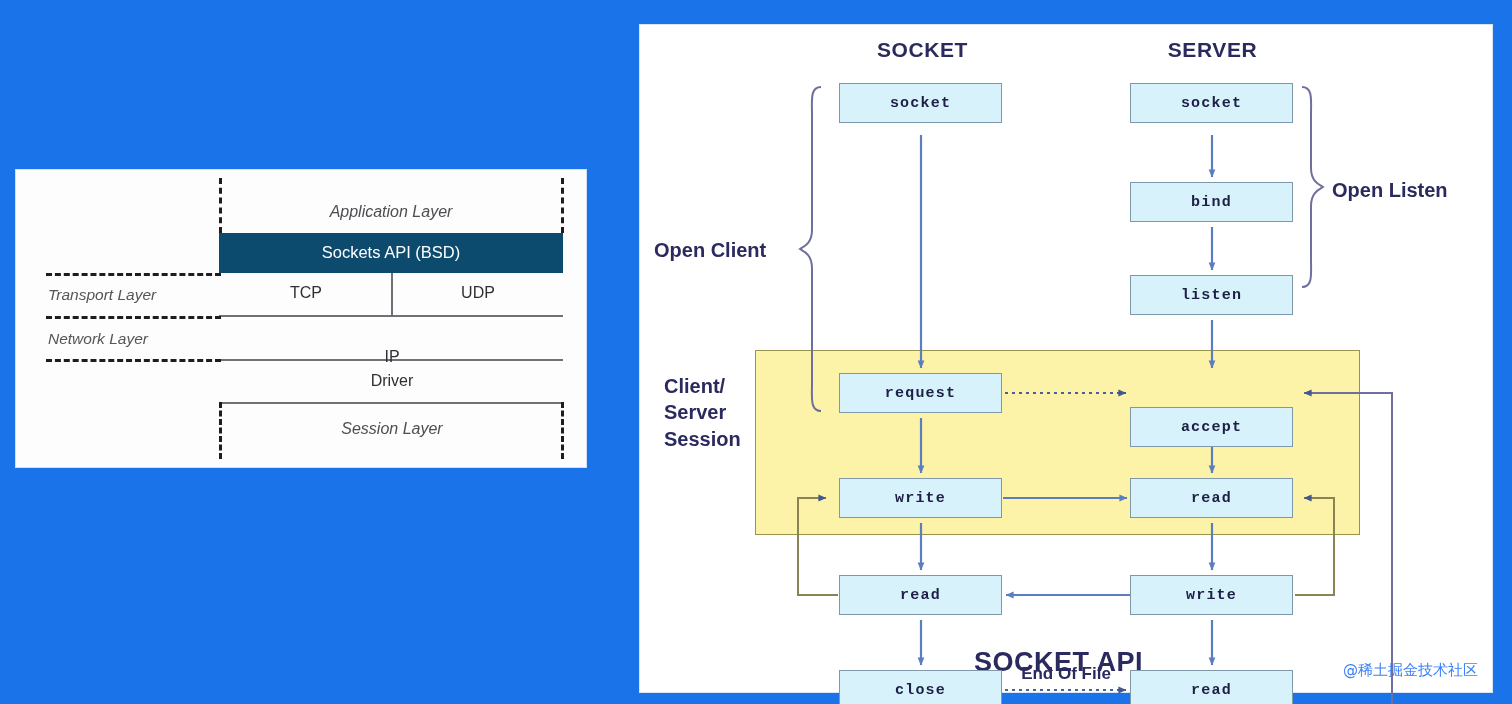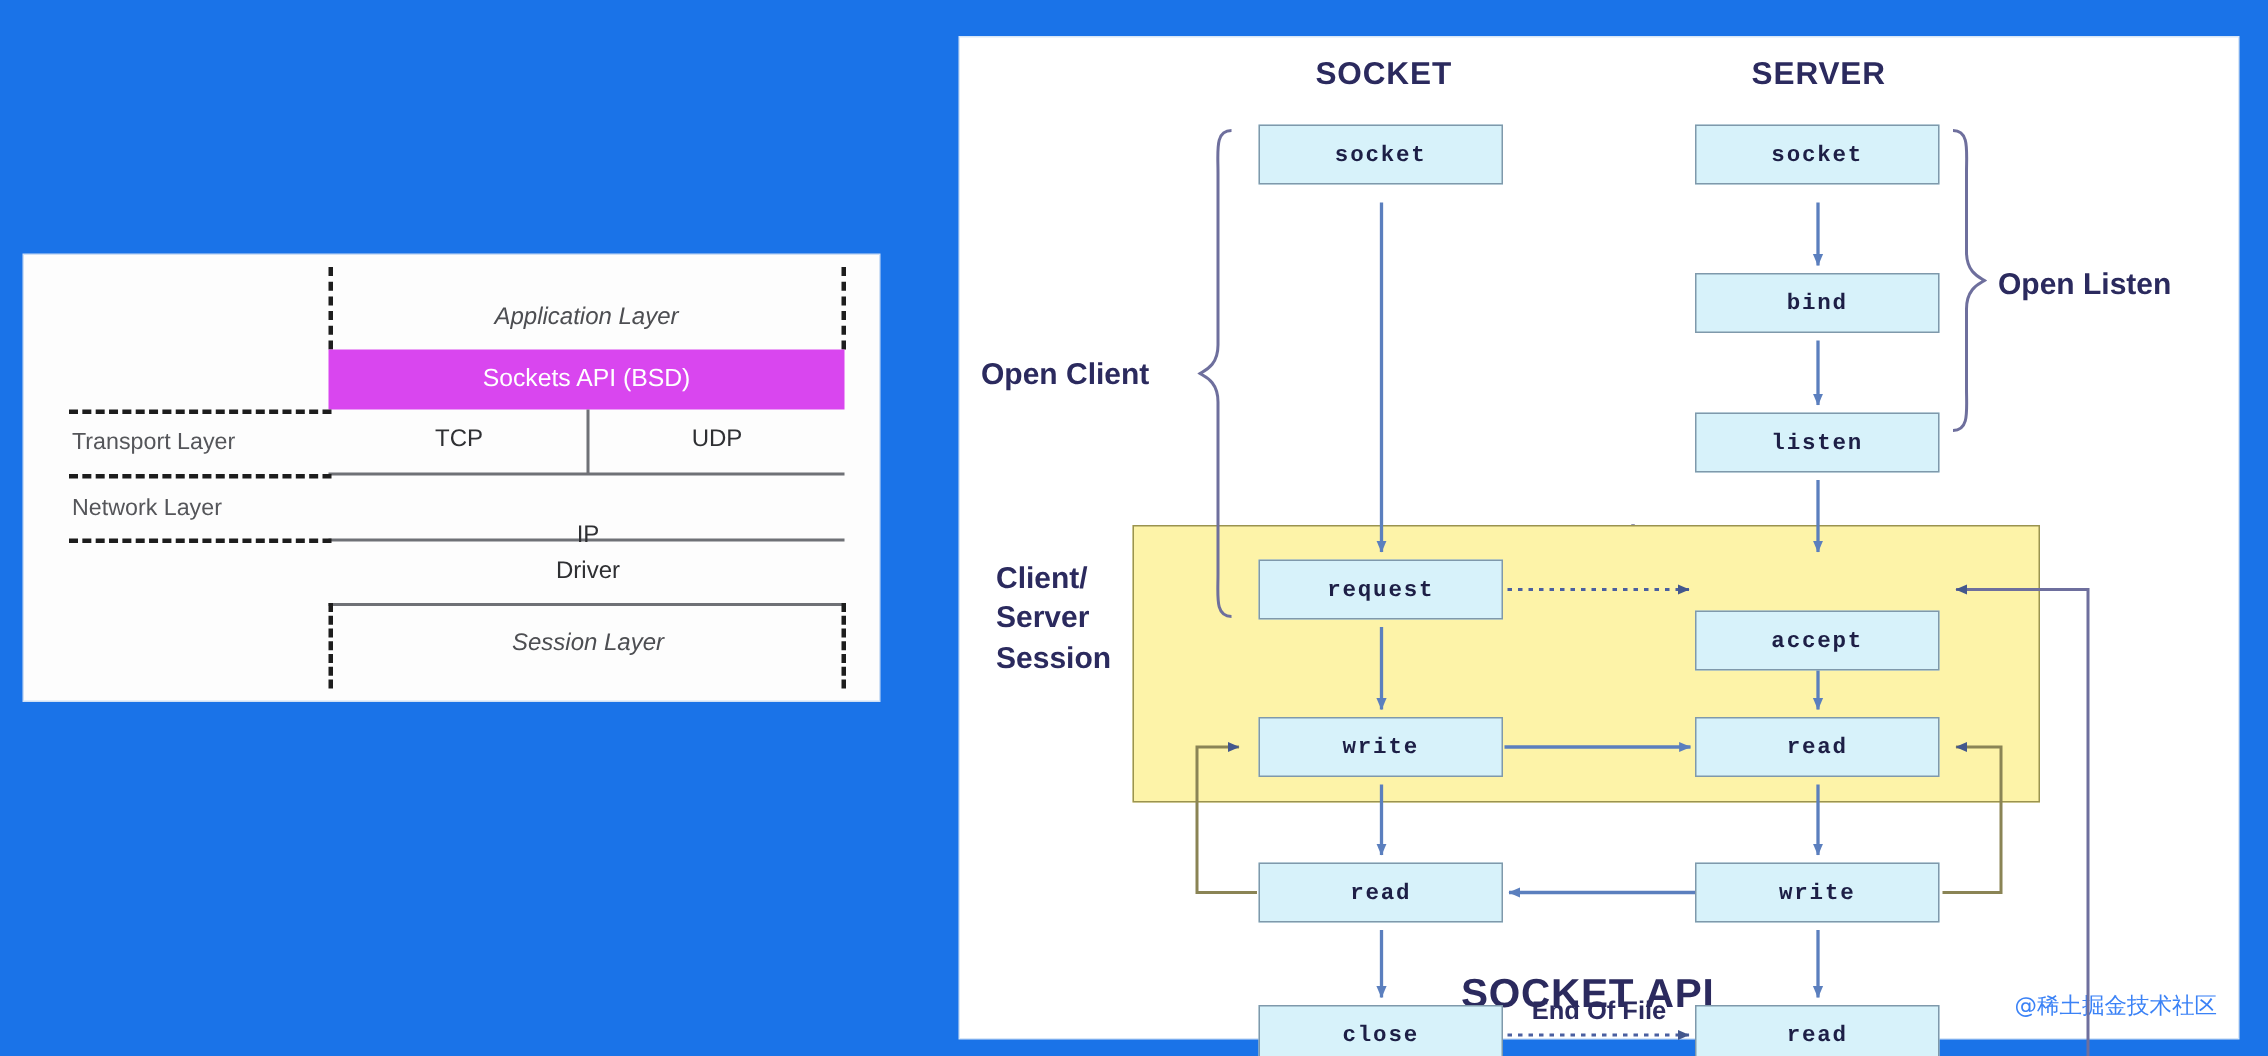--- a/index.html
+++ b/index.html
@@ -11,31 +11,31 @@
   }
   
   #left-panel{
     position:absolute;left:16px;top:170px;width:570px;height:297px;
     background:#fdfdfd;box-shadow:0 0 0 1px #cfe0f5;
   }
   #stack{
     position:absolute;left:0;top:0;width:570px;height:297px;
   }
   .lbl-left{
-    position:absolute;color:#55565a;
+    position:absolute;font-style:italic;color:#55565a;
     font-size:15.5px;white-space:nowrap;
     font-family:"Liberation Sans", sans-serif;
   }
   .lbl-center{
     position:absolute;text-align:center;color:#2f3033;
     font-size:16px;white-space:nowrap;
   }
   .lbl-center.ital{font-style:italic;color:#4d4e52;}
   .band{position:absolute;}
-  .band.dark{background:#d946ef;}
+  .band.dark{background:#0c4a6e;}
   .band.dark .lbl-center{color:#ffffff;font-size:16.5px;}
   .hline{position:absolute;background:#6f7176;height:1.6px;}
   .vline{position:absolute;background:#6f7176;width:1.6px;}
   .dashv{position:absolute;width:0;border-left:3px dashed #1d1d1d;}
   .dashh{position:absolute;height:0;border-top:3.5px dashed #1d1d1d;}
 
   
   #right-panel{
     position:absolute;left:640px;top:25px;width:852px;height:667px;
     background:#ffffff;box-shadow:0 0 0 1px #d7e6f7;

